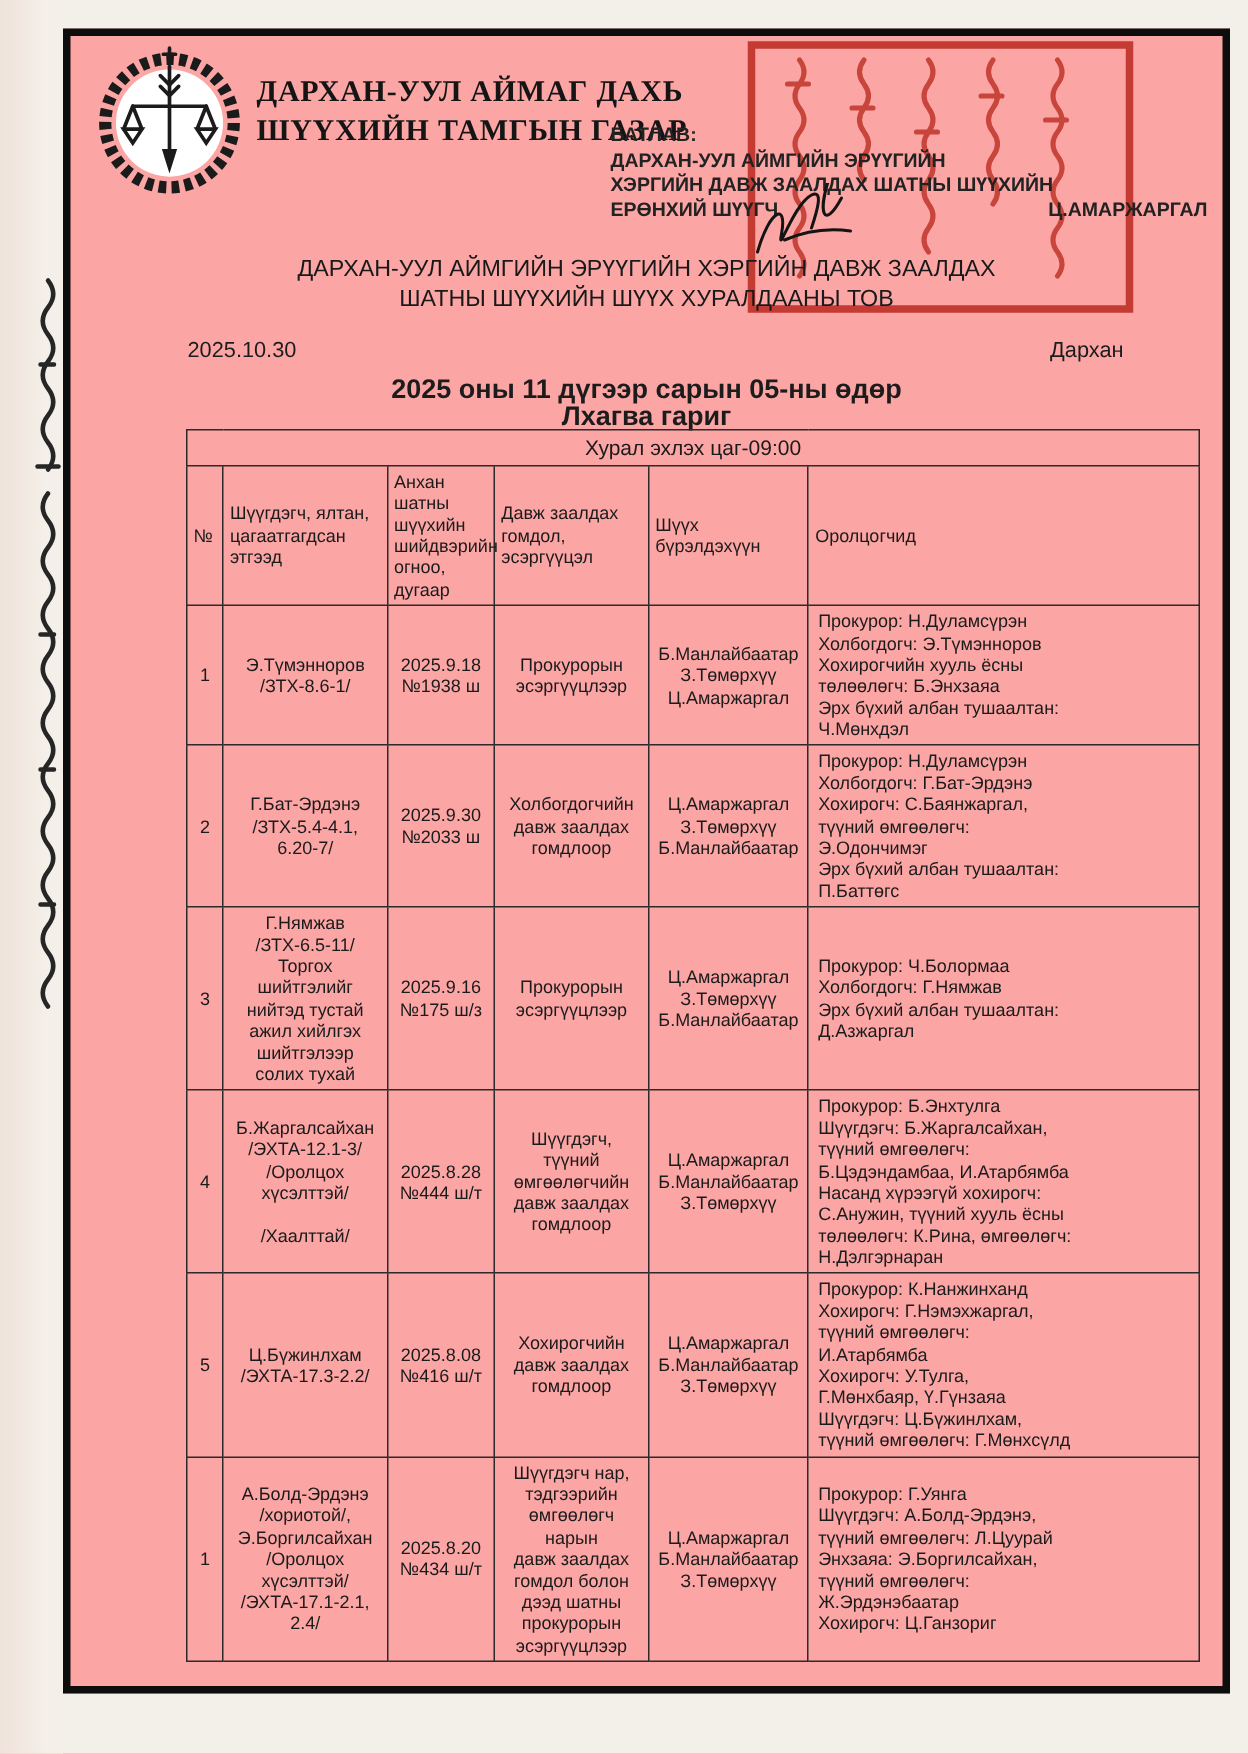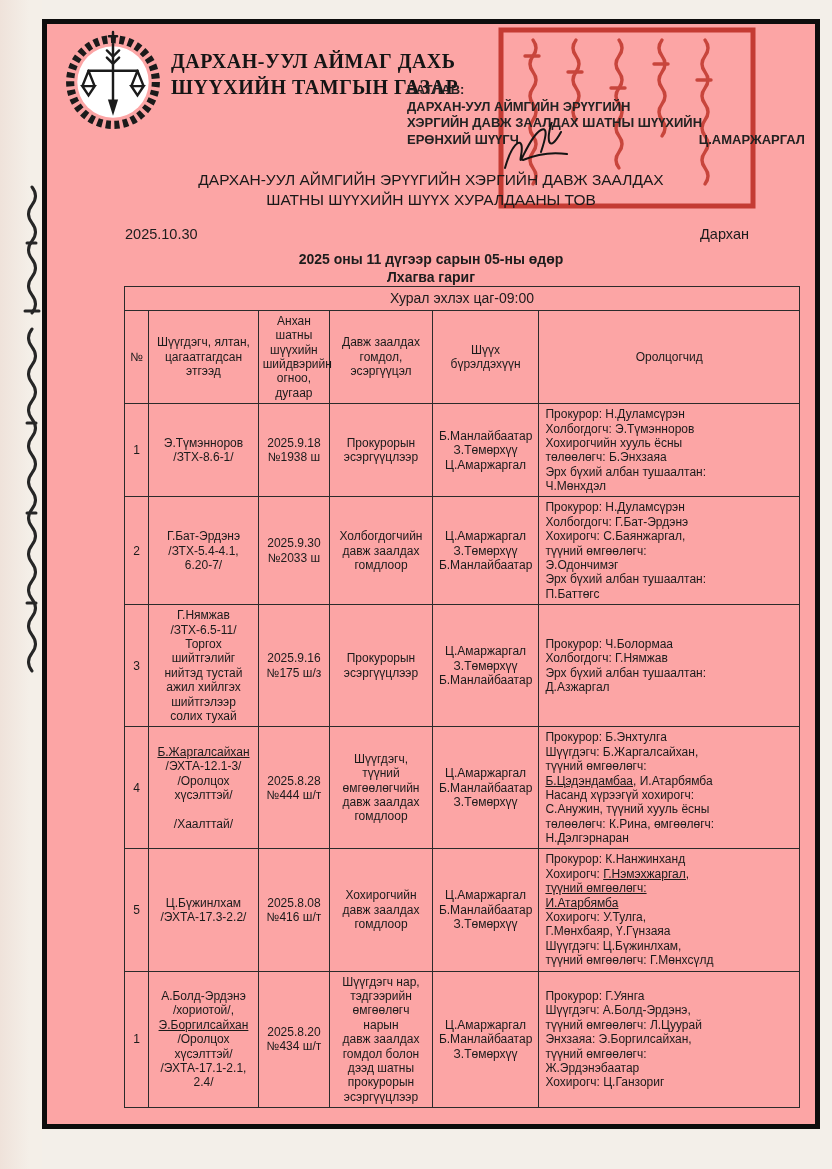--- a/index.html
+++ b/index.html
@@ -32,37 +32,37 @@
   }
   .approve-last{display:flex;justify-content:space-between;width:398px;}
   .signature{position:absolute;left:448px;top:98px;}
   .doc-title{
     position:absolute;left:0;top:146px;width:100%;text-align:center;
     font-weight:normal;font-size:15.5px;line-height:20px;color:#191919;
   }
   .date-row{position:absolute;left:78px;right:66px;top:202px;
     display:flex;justify-content:space-between;font-size:14.5px;gap:48px;}
   .hearing{position:absolute;left:0;top:226px;width:100%;text-align:center;
-    font-weight:bold;font-size:14px;line-height:18px;}
+    font-weight:bold;font-size:18px;line-height:18px;}
   table.sched{
     position:absolute;left:77px;top:262px;width:676px;
     border-collapse:collapse;table-layout:fixed;
     font-size:12px;color:#1b1b1b;
   }
   table.sched td,table.sched th{
     border:1.5px solid #2b2b2b;padding:3px 4px;vertical-align:middle;
     font-weight:normal;line-height:1.2;
   }
   .session-td{text-align:center;font-size:14px;padding:4px 2px;}
   .c-no,.c-def,.c-dec,.c-app,.c-pan{text-align:center;}
   .c-par{text-align:left;padding-left:6px !important;}
   .ln{min-height:14px;}
-  .u{text-decoration:underline;}
+  .u{}
   .b{font-weight:normal;}
-  .hdr{ text-align:center;}
+  .hdr{ text-align:left;}
 </style>
 </head>
 <body>
 
 <div class="canvas">
   <div class="edge-tint"></div>
 
   <svg class="margin-script" width="28" height="510" viewBox="0 0 28 510">
     <g stroke="#262626" stroke-width="3" fill="none" stroke-linecap="round">
       <path d="M14,4 q7,9 0,18 q-7,9 0,18 q7,9 0,18 q-7,9 0,18 q7,9 0,18 q-7,9 0,18 q7,9 0,18"></path>

